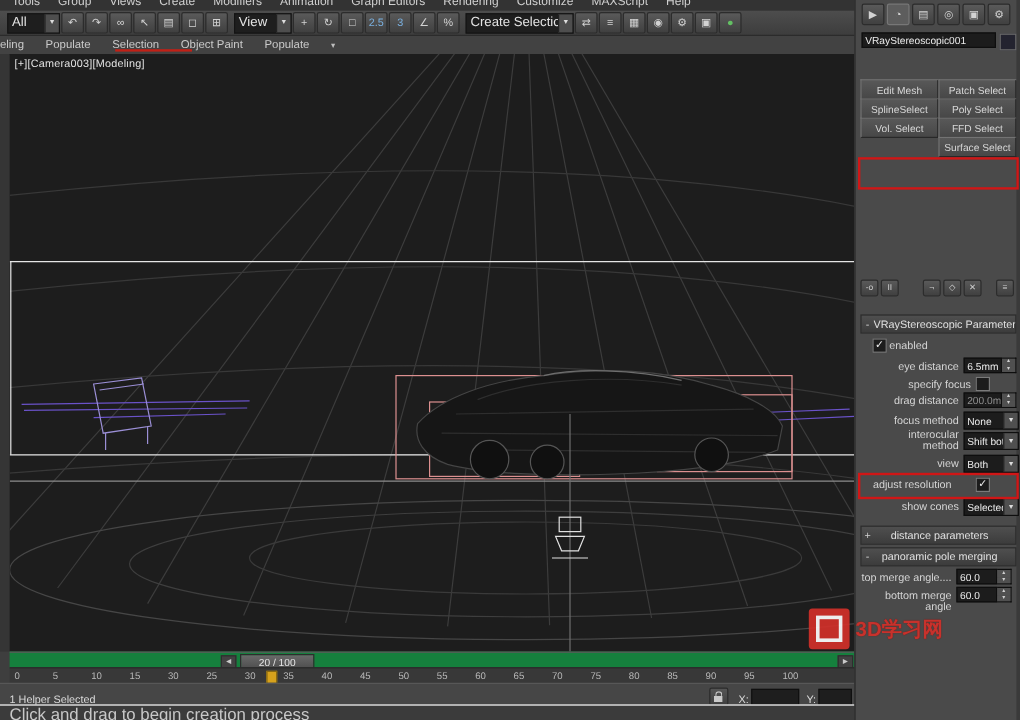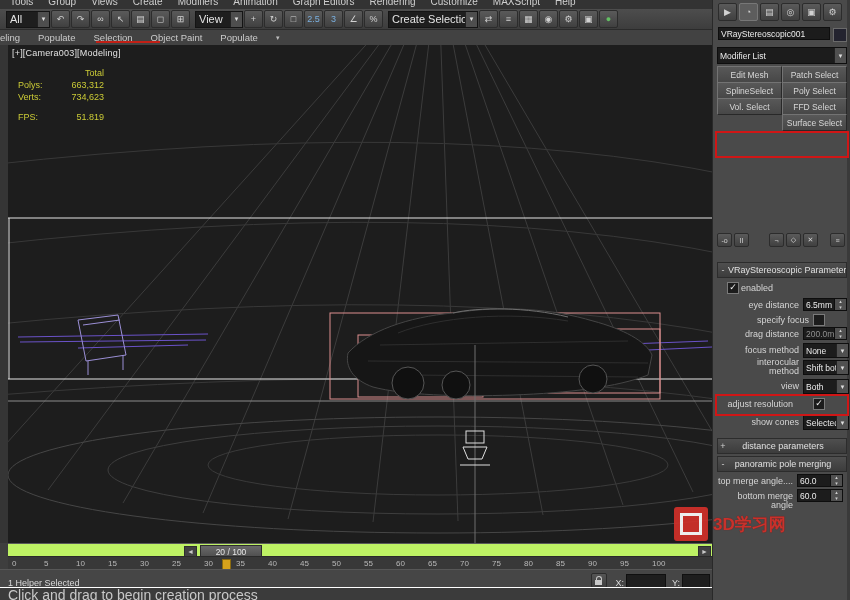--- a/index.html
+++ b/index.html
@@ -19,21 +19,21 @@
   .clip{width:20px;overflow:hidden;display:inline-block;height:12px}
   .clip i{float:right;white-space:nowrap;font-style:normal}
   .scribble{left:96px;top:41px;width:64px;height:0;border-bottom:2px solid #c22016}
   .leftstrip{left:0;top:45px;width:8px;height:498px;background:#353535}
   
   .viewport{left:8px;top:45px;width:704px;height:498px;background:#1d1d1d;overflow:hidden}
   .vplabel{left:4px;top:3px;font-size:9px;color:#e2e2e2;letter-spacing:0.2px}
   .stats{left:10px;top:22px;font-size:9px;color:#cbcb36;line-height:12px}
   .stats .r{display:flex;justify-content:space-between;width:86px}
   
-  .sliderrow{left:8px;top:543px;width:704px;height:13px;background:#bef264;border-top:1px solid #5a5a5a}
+  .sliderrow{left:8px;top:543px;width:704px;height:13px;background:#15803d;border-top:1px solid #5a5a5a}
   .handle{left:192px;top:1px;width:60px;height:11px;background:linear-gradient(#6a6a6a,#4e4e4e);border:1px solid #2d2d2d;font-size:8.5px;color:#e6e6e6;display:flex;align-items:center;justify-content:center}
   .tlarrow{top:2px;width:11px;height:9px;font-size:7px;color:#c9c9c9;display:flex;align-items:center;justify-content:center;background:#424242;border:1px solid #2e2e2e}
   .ruler{left:8px;top:556px;width:704px;height:13px;background:#383838;border-top:1px solid #2a2a2a}
   .tick{position:absolute;top:2px;font-size:8px;color:#b8b8b8}
   .marker{left:214px;top:2px;width:7px;height:9px;background:#d7a21c;border:1px solid #8a6a10}
   
   .statusbar{left:0;top:569px;width:712px;height:18px;background:#464646;border-top:1px solid #575757;display:flex;align-items:flex-end;font-size:9px;color:#dadada}
   .prompt{left:0;top:587px;width:712px;height:13px;background:#3b3b3b;border-top:1px solid #ffffff;display:flex;align-items:center;font-size:14px;color:#c8c8c8;padding-left:8px}
   .sfield{height:12px;background:#1e1e1e;border:1px solid #101010}
   .lockico{width:14px;height:13px;position:relative;background:linear-gradient(#555,#3f3f3f);border:1px solid #2c2c2c;border-radius:2px}
@@ -173,38 +173,20 @@
       <ellipse cx="585" cy="334" rx="14" ry="14"></ellipse>
     </g>
     <line x1="467" y1="300" x2="467" y2="499" stroke="#6f6f6f"></line>
     <g stroke="#e0e0e0" fill="none">
       <rect x="458" y="386" width="18" height="12"></rect>
       <path d="M455,402 L479,402 L474,414 L460,414 Z"></path>
       <line x1="452" y1="420" x2="482" y2="420"></line>
     </g>
   </svg>
   <div class="abs vplabel">[+][Camera003][Modeling]</div>
-  <div class="abs stats">
-    <div class="r">
-        <span></span>
-        <span>Total</span>
-      </div>
-    <div class="r">
-        <span>Polys:</span>
-        <span>663,312</span>
-      </div>
-    <div class="r">
-        <span>Verts:</span>
-        <span>734,623</span>
-      </div>
-    <div class="r" style="margin-top:8px">
-        <span>FPS:</span>
-        <span>51.819</span>
-      </div>
-  </div>
 </div>
 
 <div class="abs sliderrow">
   <div class="abs tlarrow" style="left:176px">◄</div>
   <div class="abs handle">20 / 100</div>
   <div class="abs tlarrow" style="left:690px">►</div>
 </div>
 
 <div class="abs ruler">
   <span class="tick" style="left:4px">0</span>
@@ -256,24 +238,20 @@
     <span class="icon">◎</span>
     <span class="icon">▣</span>
     <span class="icon">⚙</span>
   </div>
 
   <div class="abs pfield" style="left:5px;top:27px;width:112px">
     <span class="val">VRayStereoscopic001</span>
   </div>
   <div class="abs" style="left:120px;top:28px;width:12px;height:12px;background:#23232f;border:1px solid #6a6a6a"></div>
 
-  <div class="abs ddl" style="left:4px;top:47px;width:128px;height:15px">
-    <span class="txt">Modifier List</span>
-    <span class="arr">▼</span>
-  </div>
 
   <div class="abs btn3d" style="left:4px;top:66px;width:63px;height:15px">Edit Mesh</div>
   <div class="abs btn3d" style="left:69px;top:66px;width:63px;height:15px">Patch Select</div>
   <div class="abs btn3d" style="left:4px;top:82px;width:63px;height:15px">SplineSelect</div>
   <div class="abs btn3d" style="left:69px;top:82px;width:63px;height:15px">Poly Select</div>
   <div class="abs btn3d" style="left:4px;top:98px;width:63px;height:15px">Vol. Select</div>
   <div class="abs btn3d" style="left:69px;top:98px;width:63px;height:15px">FFD Select</div>
   <div class="abs btn3d" style="left:69px;top:114px;width:63px;height:15px">Surface Select</div>
 
   <div class="redbox" style="left:2px;top:131px;width:130px;height:23px"></div>

